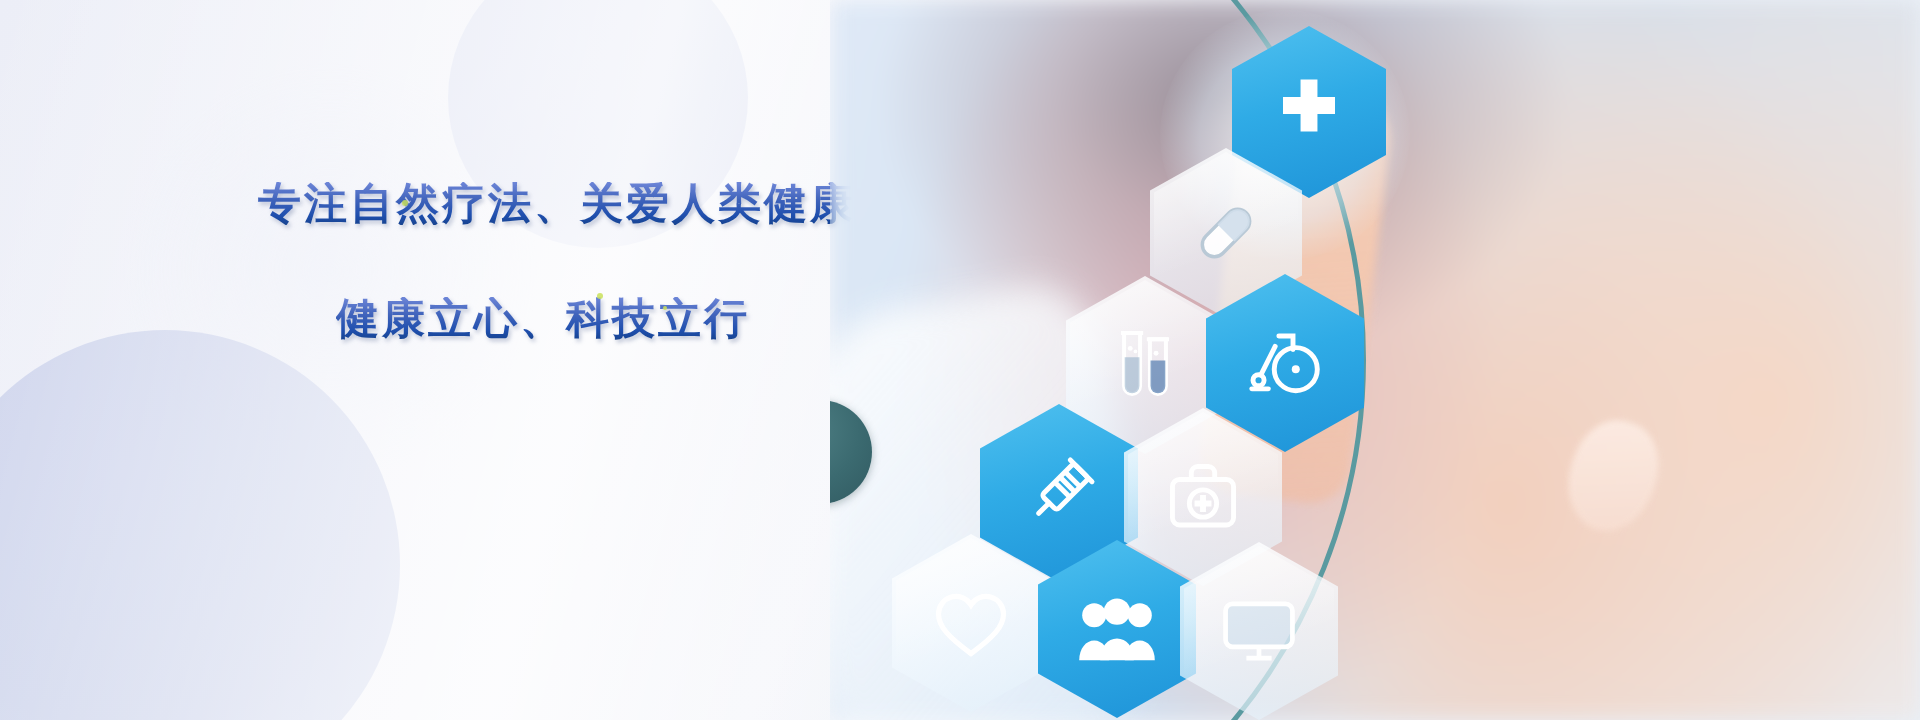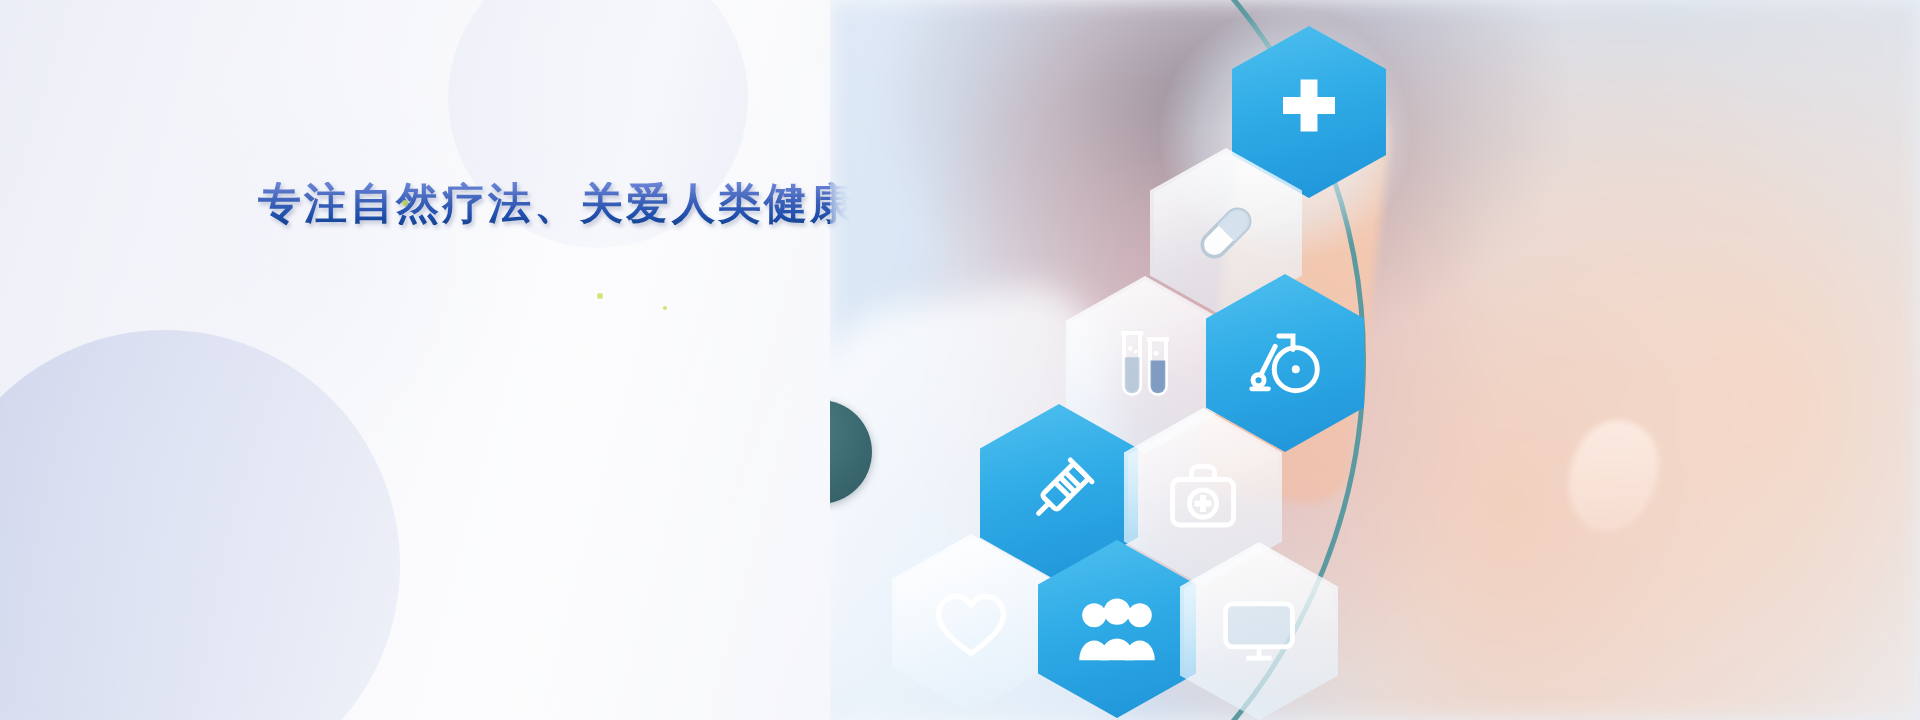--- a/index.html
+++ b/index.html
@@ -132,20 +132,21 @@
 
 <div class="banner">
 
   <div class="blob blob-faint-a"></div>
   <div class="blob blob-top"></div>
   <div class="blob blob-bottom"></div>
   <div class="sheen"></div>
 
   <div class="copy">
     <div class="headline line1">专注自然疗法、关爱人类健康</div>
+    <div class="headline line2">健康立心、科技立行</div>
   </div>
 
   <div class="photo">
     <div class="photo-bg"></div>
     <div class="photo-coat"></div>
     <div class="finger"></div>
     <div class="nail"></div>
 
     <div class="arc"></div>
 

